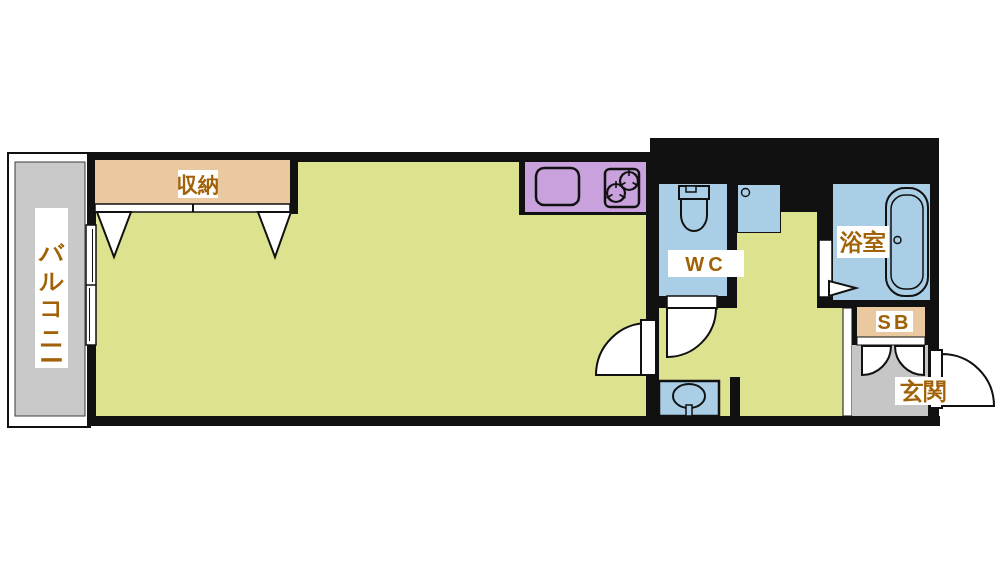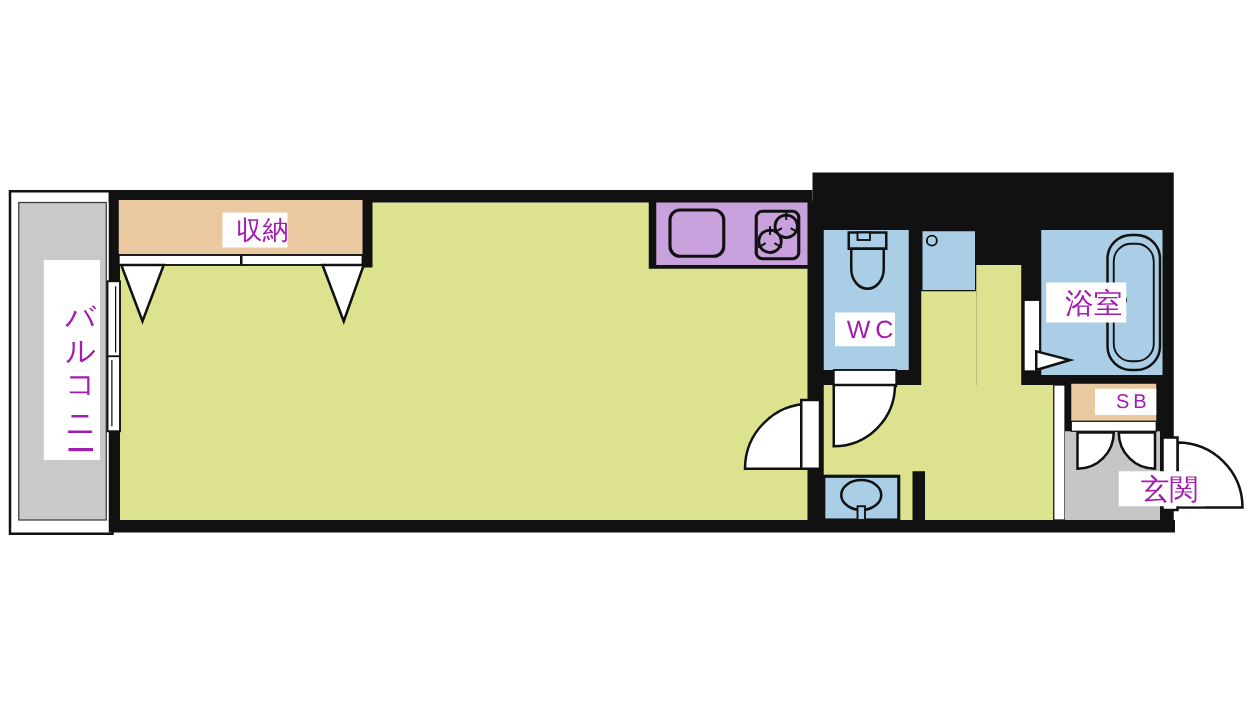--- a/index.html
+++ b/index.html
@@ -2,23 +2,23 @@
 <html><head>
 <meta charset="utf-8">
 <style>
   html,body{margin:0;padding:0;background:#ffffff;}
   #stage{
     position:relative;width:1000px;height:562px;background:#ffffff;overflow:hidden;
     font-family:"Liberation Sans","DejaVu Sans",sans-serif;
   }
   #plan-svg{position:absolute;left:0;top:0;}
   .fp-label{
-    position:absolute;background:#ffffff;color:#a21caf;
+    position:absolute;background:#ffffff;color:#a16207;
     display:flex;align-items:center;justify-content:center;
-    font-weight:400;line-height:1;white-space:nowrap;z-index:5;padding-left:12px;
+    font-weight:700;line-height:1;white-space:nowrap;z-index:5;
   }
   .fp-label.vertical{
     writing-mode:vertical-rl;text-orientation:upright;letter-spacing:3px;
   }
 </style>
 </head>
 <body>
 
 <div id="stage">
 
@@ -108,20 +108,20 @@
 
     <path d="M942,406 L942,354 A52,52 0 0 1 994,406 Z" fill="#ffffff" stroke="#111" stroke-width="2"></path>
     <rect x="930" y="350" width="12" height="58" fill="#ffffff" stroke="#111" stroke-width="2"></rect>
   </svg>
 
   <div class="fp-label vertical" style="left:35px;top:208px;width:33px;height:160px;font-size:24px;">バルコニー</div>
 
   <div class="fp-label" style="left:178px;top:170px;width:40px;height:28px;font-size:21px;">収納</div>
 
 
-  <div class="fp-label" style="left:668px;top:250px;width:36px;height:27px;font-size:20px;letter-spacing:4px;">WC</div>
+  <div class="fp-label" style="left:668px;top:250px;width:76px;height:27px;font-size:20px;letter-spacing:4px;">WC</div>
 
   <div class="fp-label" style="left:837px;top:226px;width:52px;height:32px;font-size:23px;">浴室</div>
 
-  <div class="fp-label" style="left:876px;top:311px;width:37px;height:21px;font-size:16px;letter-spacing:3px;">SB</div>
+  <div class="fp-label" style="left:876px;top:311px;width:37px;height:21px;font-size:20px;letter-spacing:3px;">SB</div>
 
   <div class="fp-label" style="left:895px;top:377px;width:57px;height:28px;font-size:23px;">玄関</div>
 </div>
 
 </body></html>

